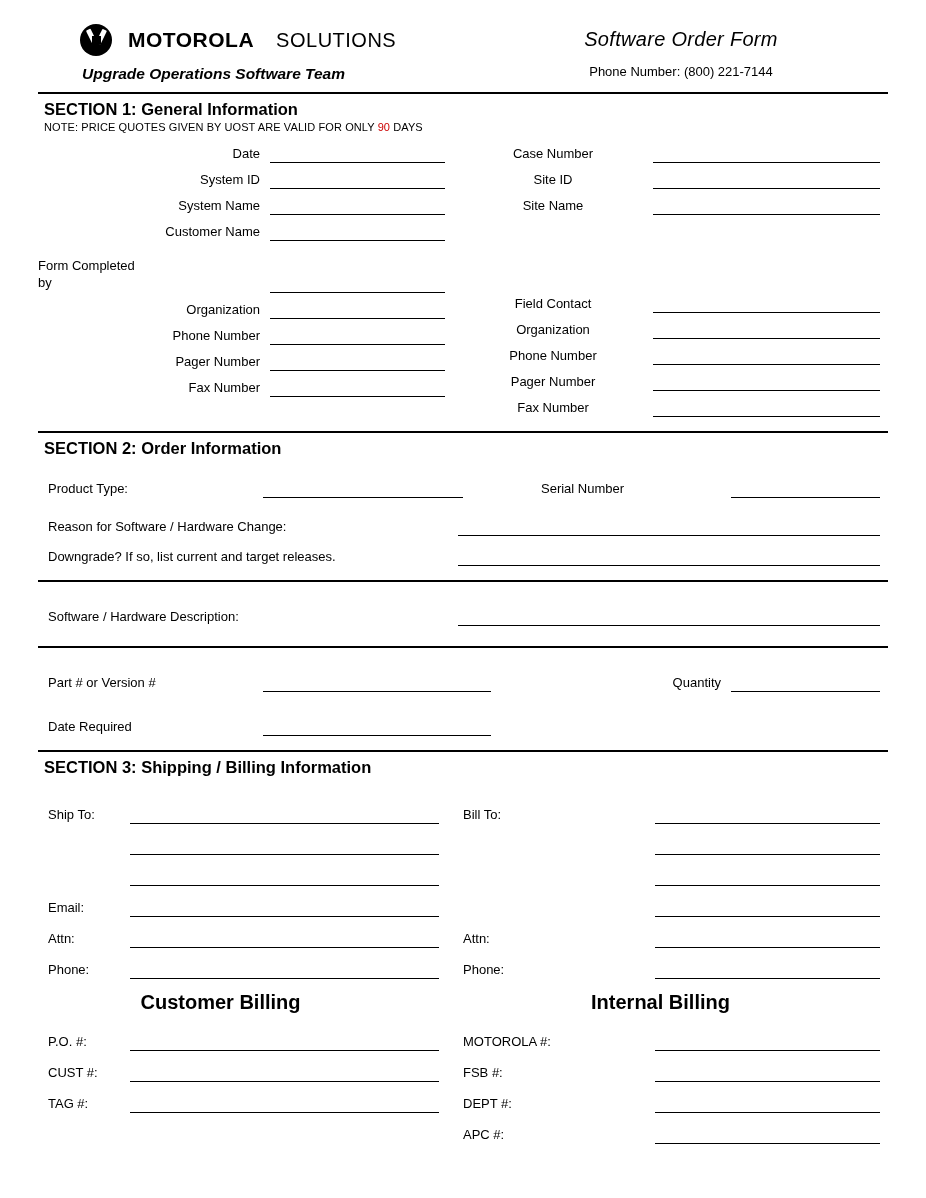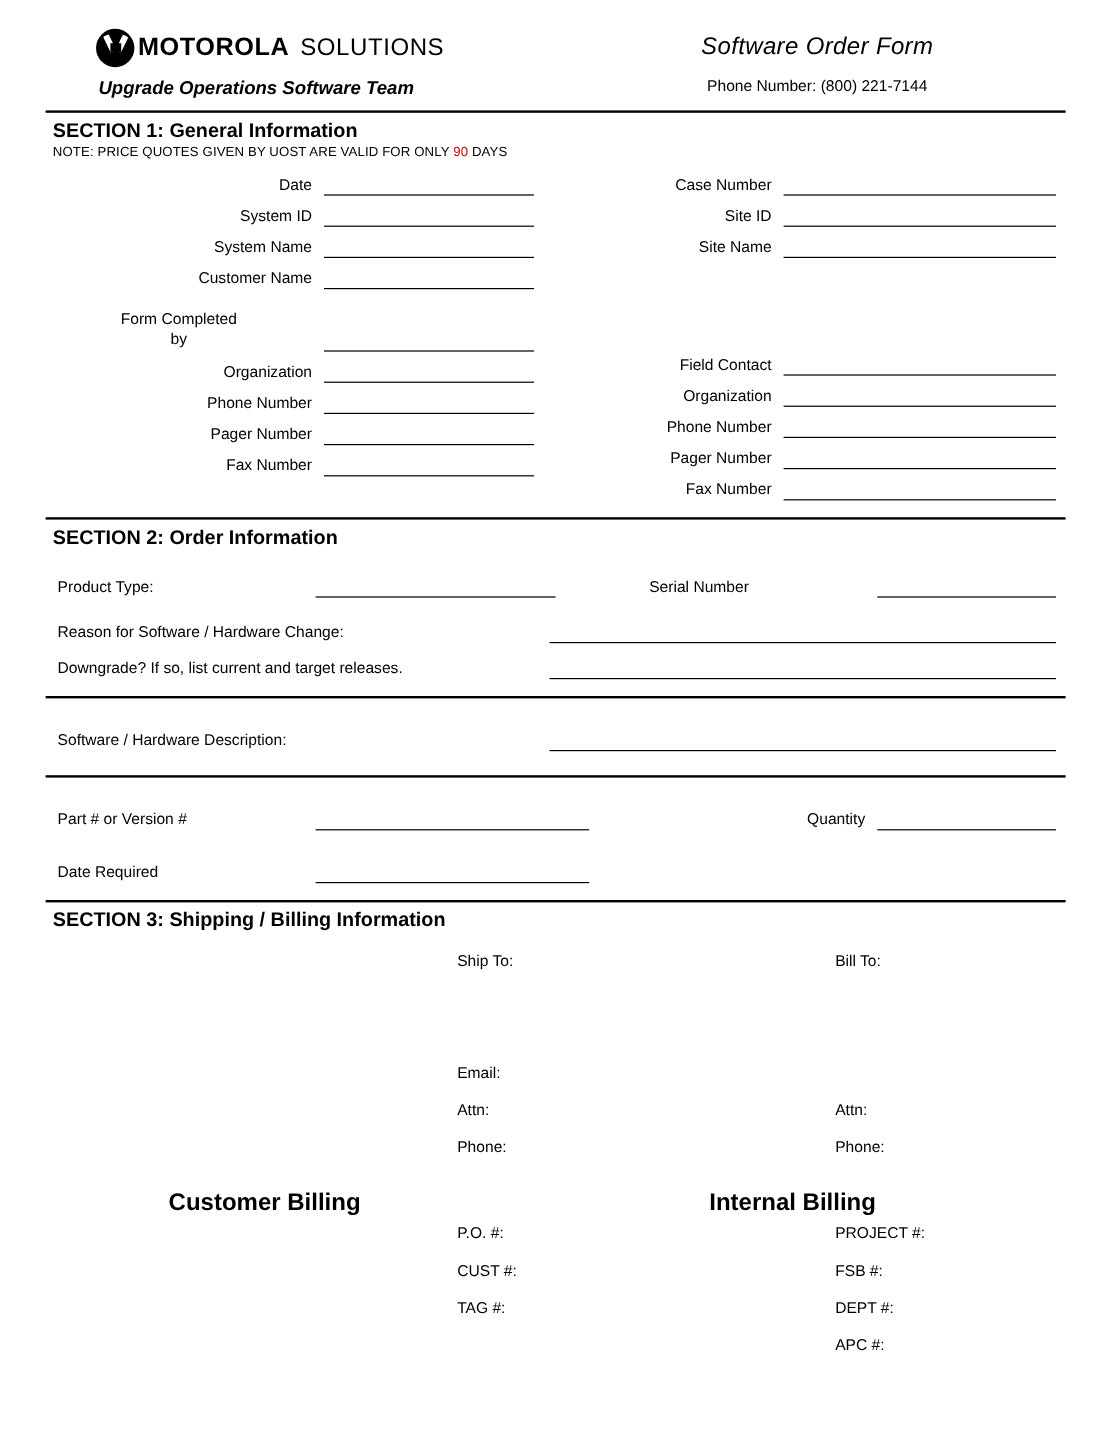--- a/index.html
+++ b/index.html
@@ -30,21 +30,21 @@
     padding: 0 10px 0 46px;
     height: 74px;
   }
   .header-left {
     width: 400px;
     padding-top: 6px;
   }
   .brand-row {
     display: flex;
     align-items: center;
-    gap: 3px;
+    gap: 16px;
   }
   .moto-logo {
     width: 32px;
     height: 32px;
     border-radius: 50%;
     background: #000;
     position: relative;
     flex: none;
   }
   .moto-logo::before,
@@ -142,30 +142,30 @@
   }
   .fline {
     border-bottom: 1.3px solid #000;
     height: 15px;
     flex: 1;
   }
 
   
   .col-left .flabel { width: 232px; margin-top: 24px; }
   .col-left .fline  { margin-right: 18px; }
-  .col-right .flabel { width: 190px; }
+  .col-right .flabel { width: 190px; text-align: center; }
   .col-right .fline { margin-right: 8px; }
 
   .spacer-8 { height: 8px; }
   .spacer-14 { height: 14px; }
   .spacer-20 { height: 20px; }
   .spacer-26 { height: 26px; }
 
   .two-line-label {
-    text-align: center;
+    text-align: left;
     font-size: 13px;
     line-height: 17px;
     width: 232px;
     padding-right: 10px;
     padding-bottom: 2px;
     margin-top: 32px;
   }
 
   
   .s2row {
@@ -192,21 +192,20 @@
   
   .s3row {
     display: flex;
     padding: 0 4px;
   }
   .s3col {
     width: 50%;
     display: flex;
     align-items: flex-end;
     height: 31px;
-    flex-direction: column;
   }
   .s3-label-left {
     font-size: 13px;
     width: 92px;
     padding-left: 10px;
     padding-bottom: 2px;
     white-space: nowrap;
   }
   .s3-label-right {
     font-size: 13px;
@@ -489,21 +488,21 @@
     <div class="billing-head left">Customer Billing</div>
     <div class="billing-head right">Internal Billing</div>
   </div>
 
   <div class="s3row">
     <div class="s3col">
       <div class="s3-label-left">P.O. #:</div>
       <div class="s3-line"></div>
     </div>
     <div class="s3col">
-      <div class="s3-label-right">PROJECT #:</div>
+      <div class="s3-label-right">MOTOROLA #:</div>
       <div class="s3-line-right"></div>
     </div>
   </div>
 
   <div class="s3row">
     <div class="s3col">
       <div class="s3-label-left">CUST #:</div>
       <div class="s3-line"></div>
     </div>
     <div class="s3col">

